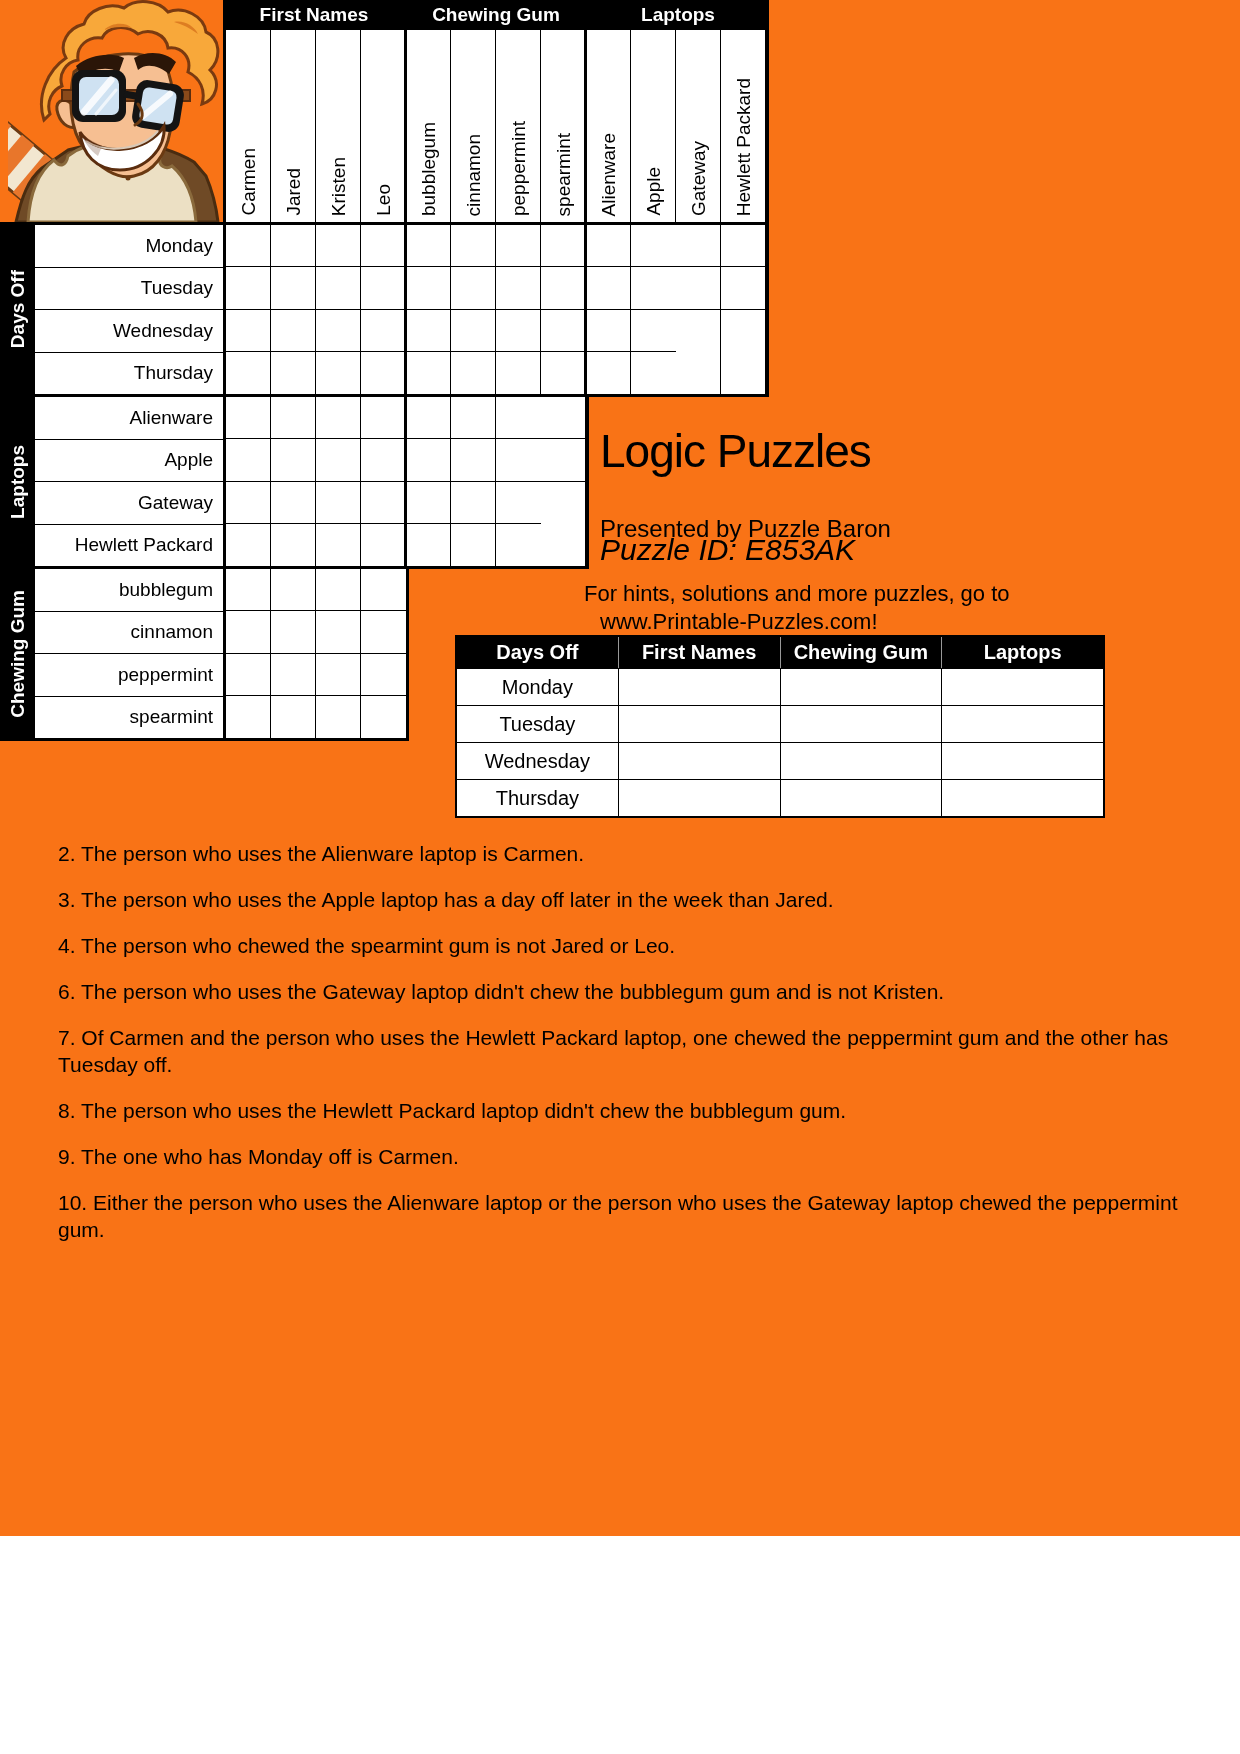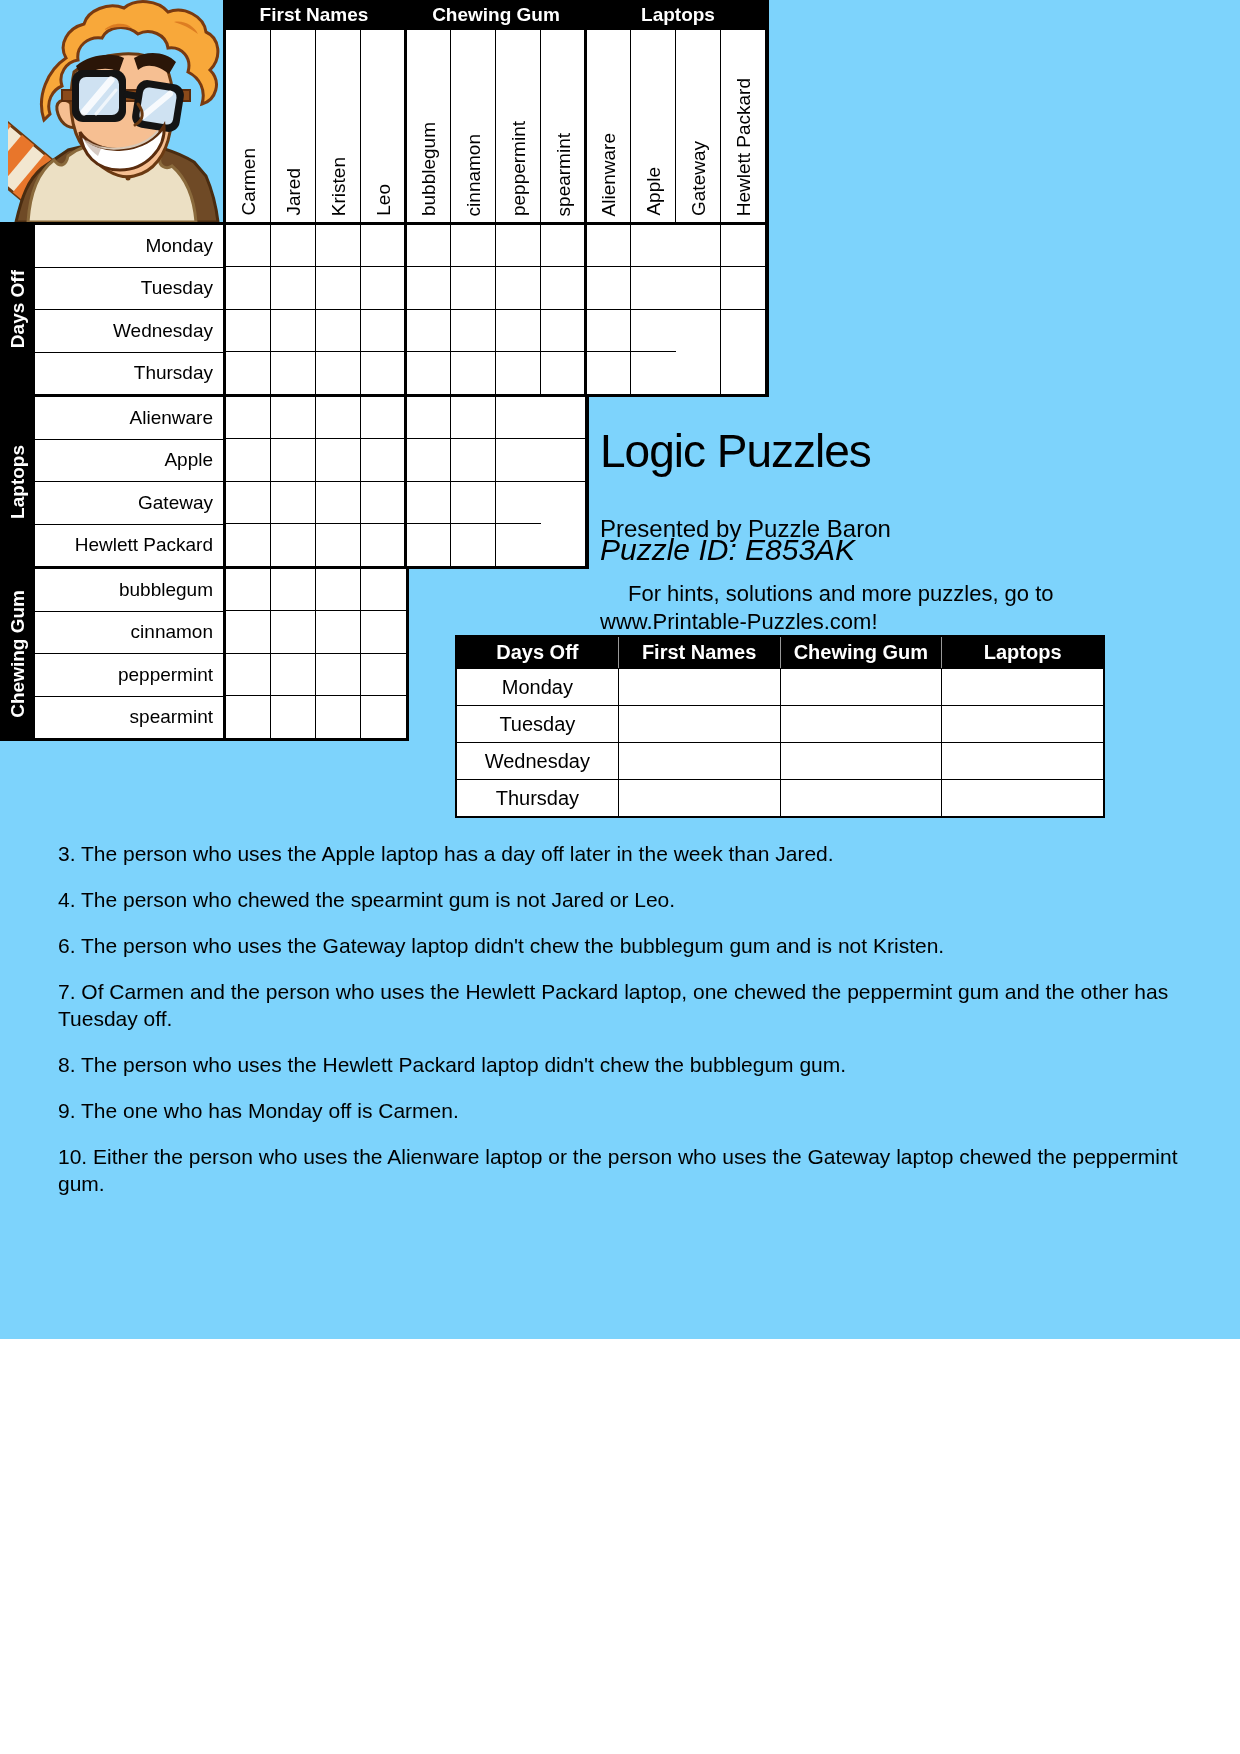--- a/index.html
+++ b/index.html
@@ -1,16 +1,16 @@
 <!DOCTYPE html>
 <html><head>
 <meta charset="utf-8">
 <style>
   html,body{margin:0;padding:0;background:#fff;}
-  .page{position:relative;width:1240px;height:1339px;background:#7dd3fc;overflow:hidden;
+  .page{position:relative;width:1240px;height:1536px;background:#f97316;overflow:hidden;
         font-family:"Liberation Sans",sans-serif;color:#000;}
 
   
   .mascot{position:absolute;left:8px;top:0;width:215px;height:222px;}
 
   
   .topbar{position:absolute;left:223px;top:0;width:546px;height:30px;background:#000;display:flex;}
   .topbar div{flex:1;display:flex;align-items:center;justify-content:center;
               color:#fff;font-weight:bold;font-size:19px;}
 
@@ -49,21 +49,21 @@
   .band-laptops .cell:nth-child(8n){border-right:none}
   .band-laptops .cell:nth-child(n+25){border-bottom:none}
   .band-gum .cell:nth-child(4n){border-right:none}
   .band-gum .cell:nth-child(n+13){border-bottom:none}
   .vdiv{position:absolute;top:0;bottom:0;width:3px;background:#000;}
 
   
   .title{position:absolute;left:600px;top:424px;font-size:46px;letter-spacing:-1px;}
   .subtitle{position:absolute;left:600px;top:515px;font-size:24px;}
   .pid{position:absolute;left:600px;top:533px;font-size:30px;font-style:italic;}
-  .hint1{position:absolute;left:628px;top:581px;font-size:22px;text-align:right;}
+  .hint1{position:absolute;left:584px;top:581px;font-size:22px;text-align:right;}
   .hint2{position:absolute;left:600px;top:609px;font-size:22px;}
 
   
   .atable{position:absolute;left:455px;top:635px;width:650px;box-sizing:border-box;
           border:2px solid #000;background:#fff;}
   .ahead{display:flex;background:#000;height:31px;}
   .ahead div{flex:1;display:flex;align-items:center;justify-content:center;color:#fff;
              font-weight:bold;font-size:20px;border-right:1px solid #999;box-sizing:border-box;}
   .ahead div:last-child{border-right:none;}
   .arow{display:flex;height:36px;border-top:1px solid #000;}
@@ -344,20 +344,21 @@
     </div>
     <div class="arow">
       <div>Thursday</div>
       <div></div>
       <div></div>
       <div></div>
     </div>
   </div>
 
   <div class="clues">
+    <div class="clue">2. The person who uses the Alienware laptop is Carmen.</div>
     <div class="clue">3. The person who uses the Apple laptop has a day off later in the week than Jared.</div>
     <div class="clue">4. The person who chewed the spearmint gum is not Jared or Leo.</div>
     <div class="clue">6. The person who uses the Gateway laptop didn't chew the bubblegum gum and is not Kristen.</div>
     <div class="clue">7. Of Carmen and the person who uses the Hewlett Packard laptop, one chewed the peppermint gum and the other has Tuesday off.</div>
     <div class="clue">8. The person who uses the Hewlett Packard laptop didn't chew the bubblegum gum.</div>
     <div class="clue">9. The one who has Monday off is Carmen.</div>
     <div class="clue">10. Either the person who uses the Alienware laptop or the person who uses the Gateway laptop chewed the peppermint gum.</div>
   </div>
 
 </div>

